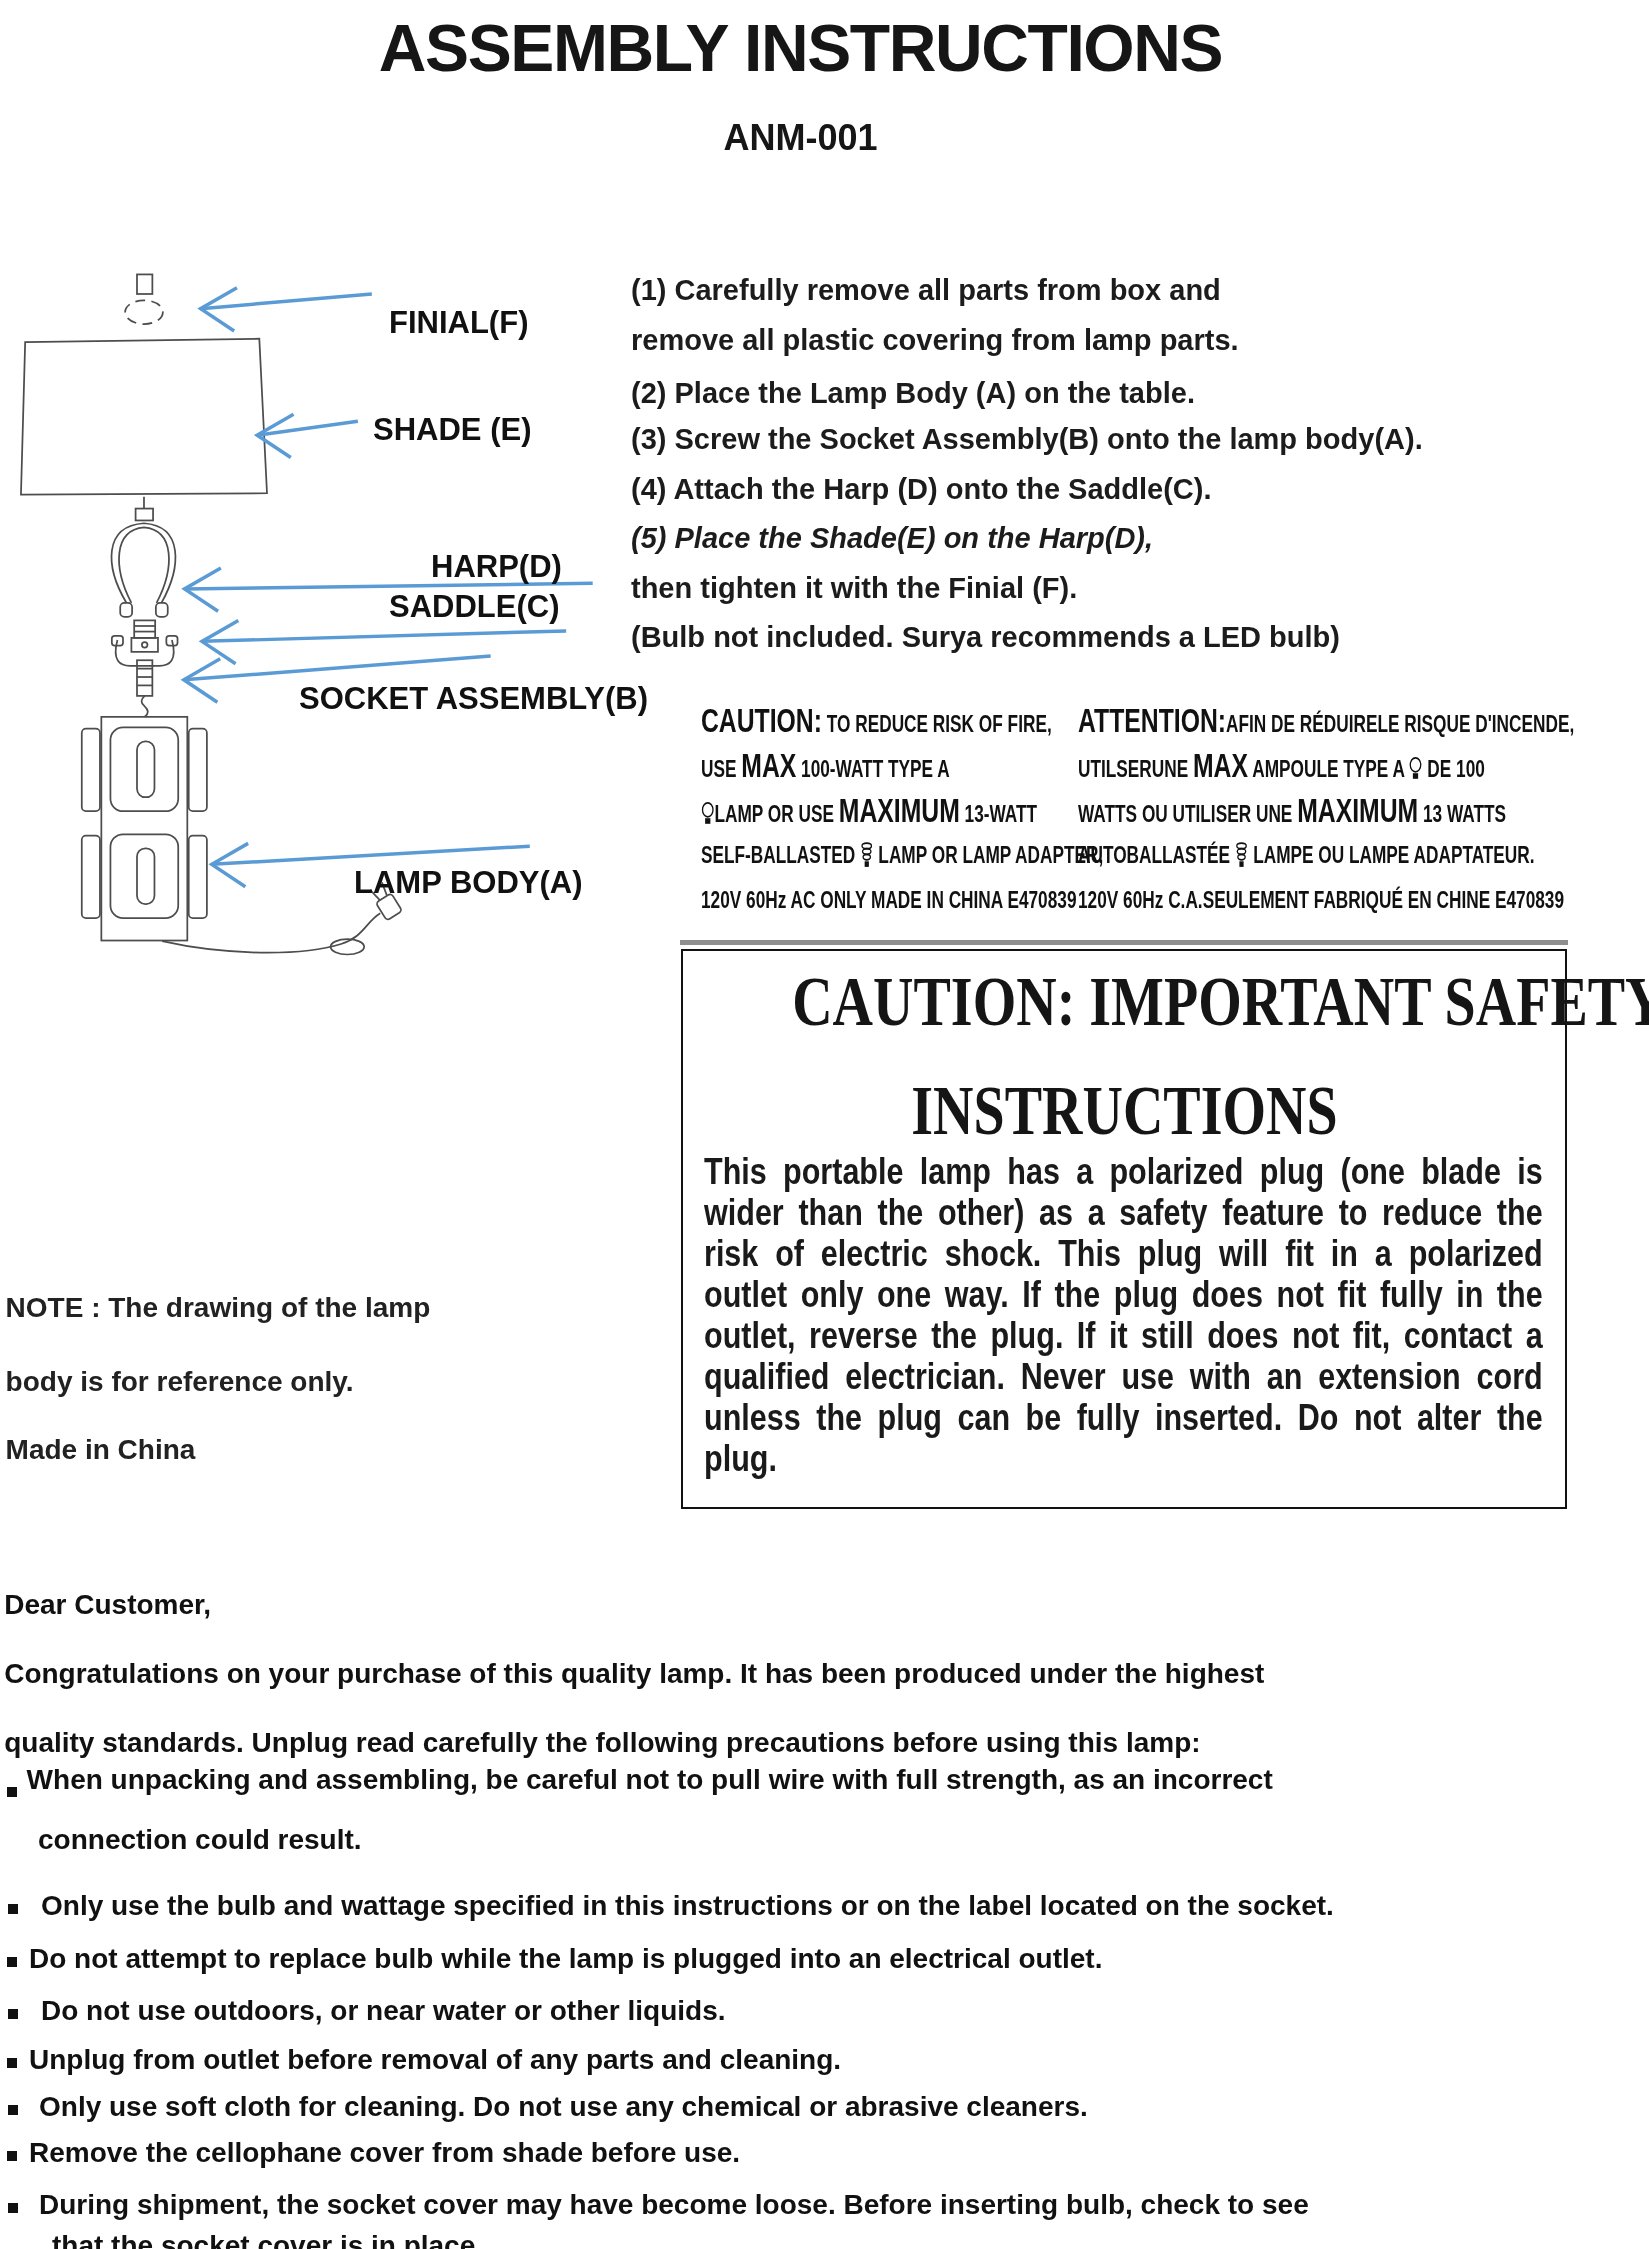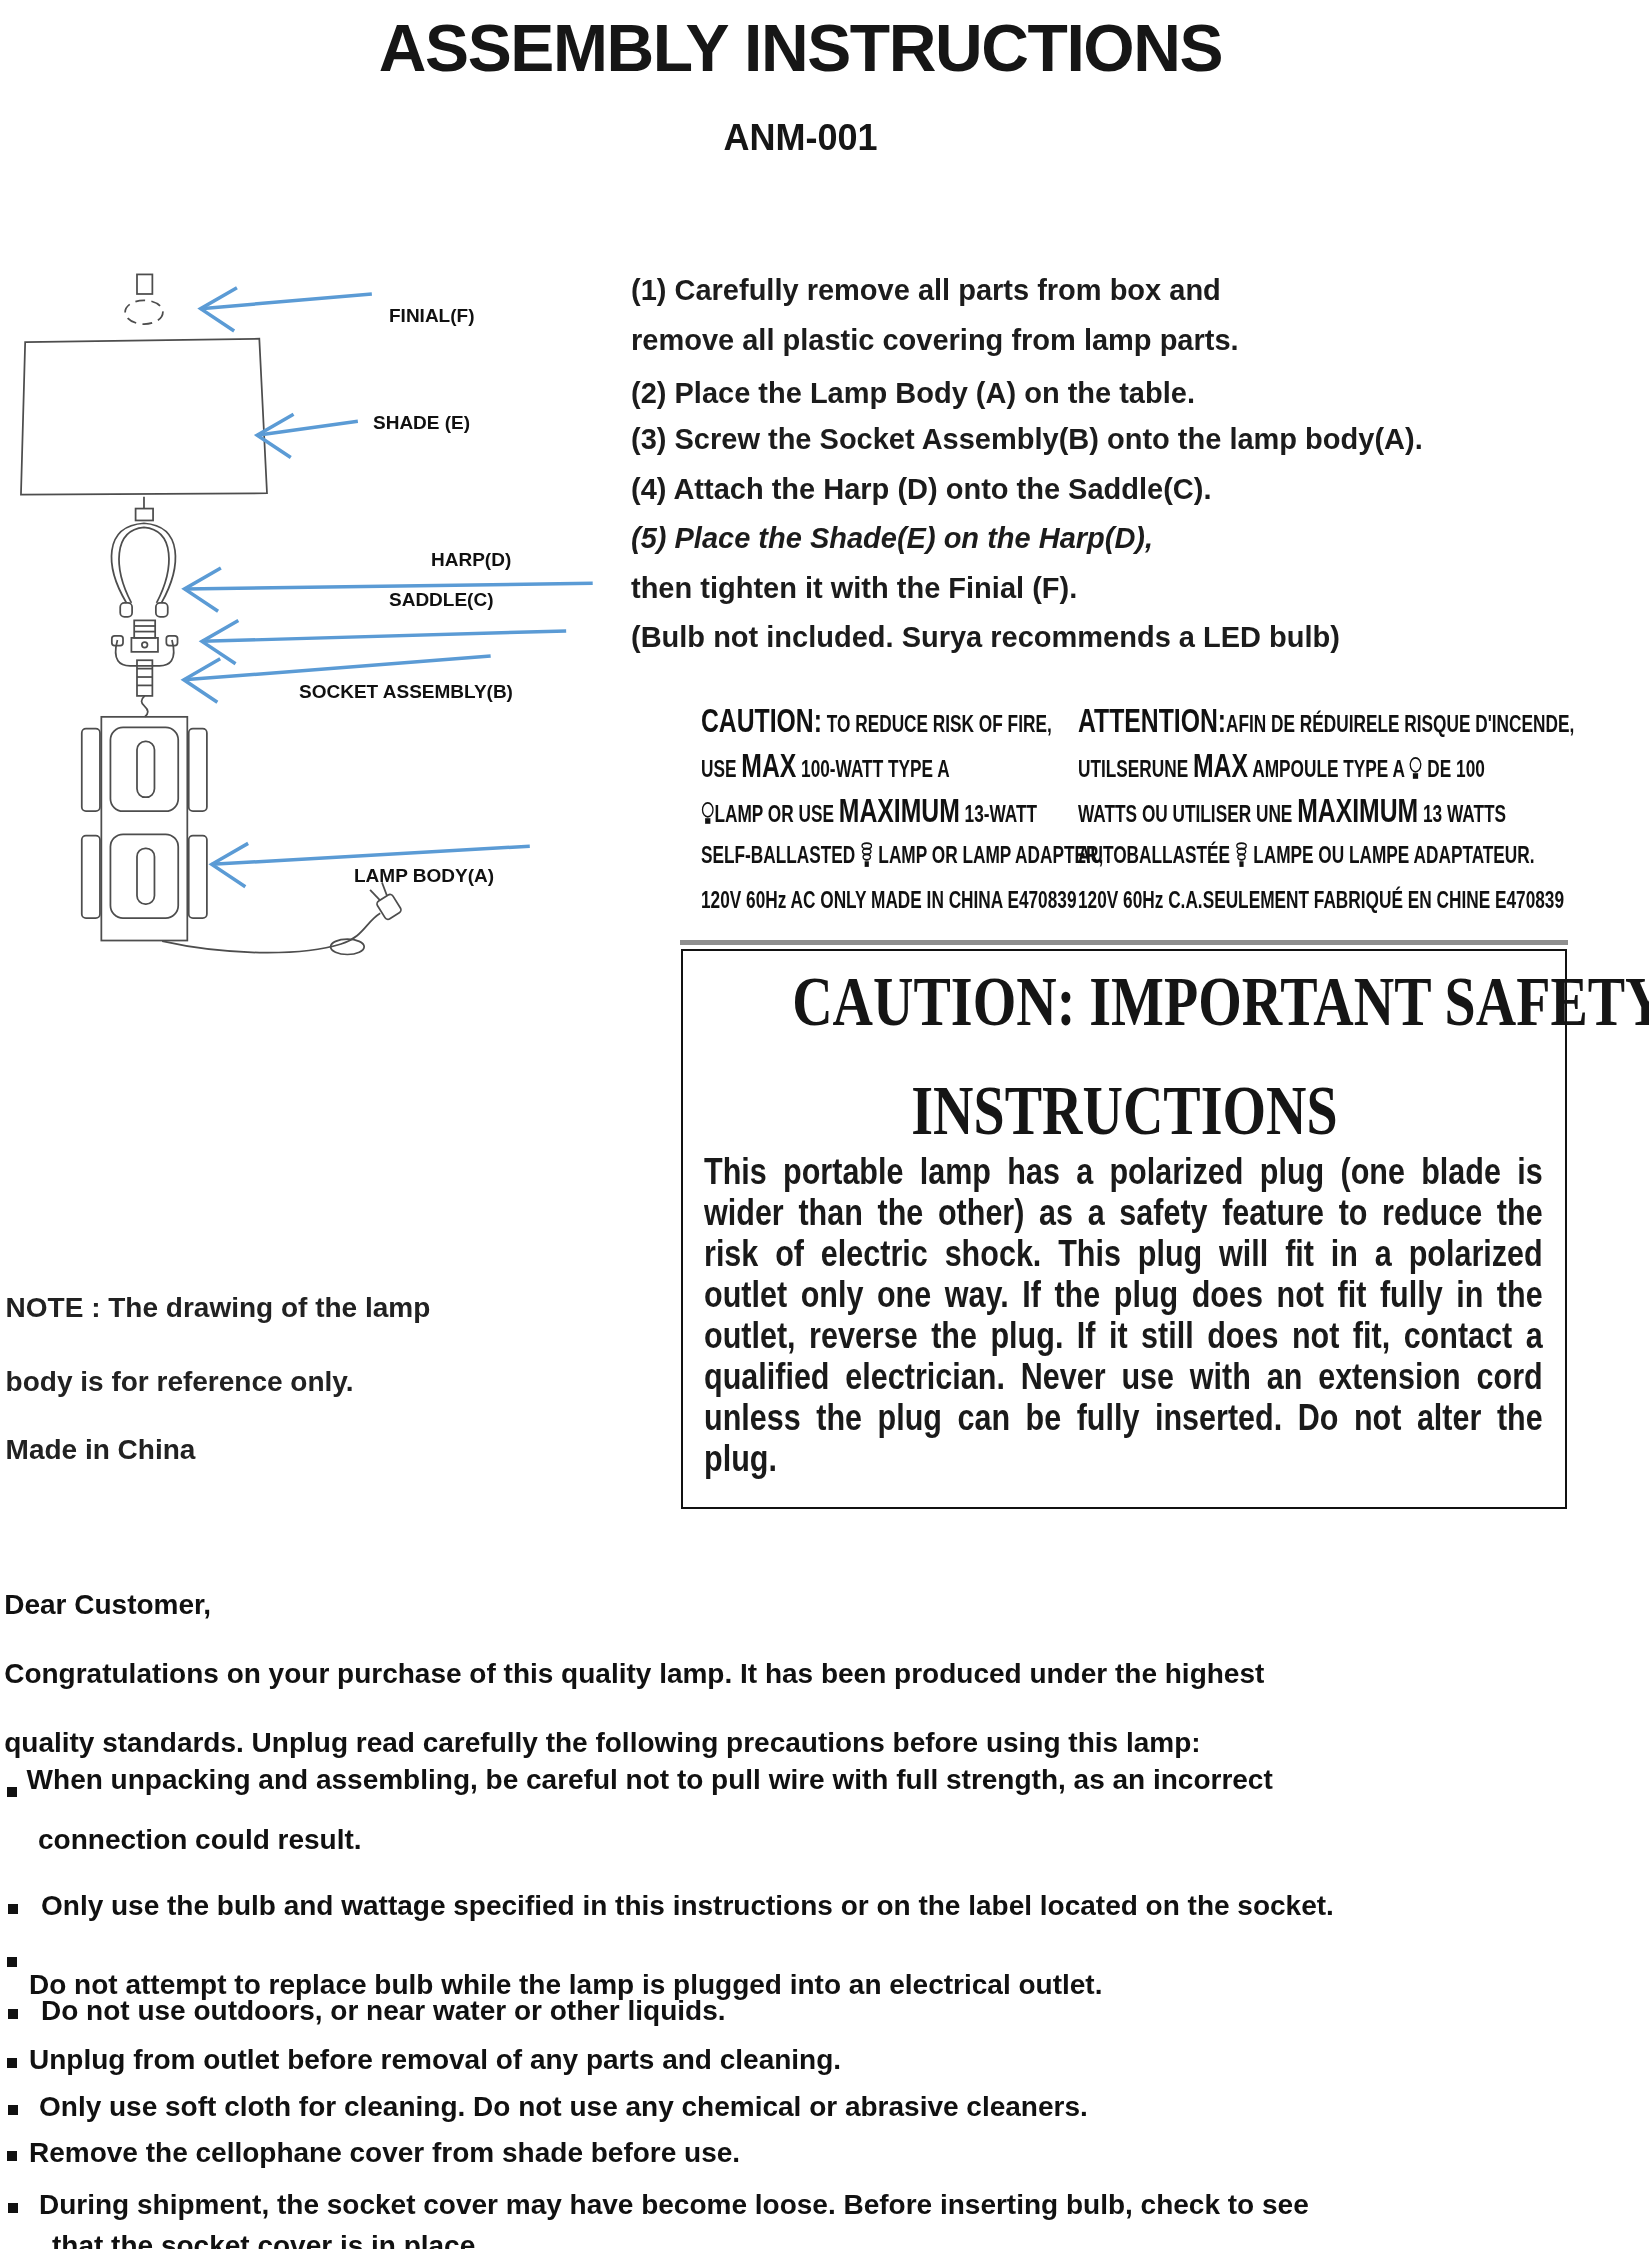--- a/index.html
+++ b/index.html
@@ -1,21 +1,21 @@
 <!DOCTYPE html>
 <html style="font-size:11.2px"><head>
 <meta charset="utf-8">
 <style>
   html,body{margin:0;padding:0;background:#ffffff;}
   .page{position:relative;width:1650px;height:2250px;background:#fff;overflow:hidden;
         font-family:"Liberation Sans",sans-serif;color:#161616;}
   .abs{position:absolute;}
   .page-title{top:9.8px;left:0;width:1601px;text-align:center;font-size:66px;font-weight:bold;letter-spacing:-1.4px;white-space:nowrap;}
   .model-no{top:117px;left:0;width:1601px;text-align:center;font-size:36px;font-weight:bold;}
-  .dlabel{font-size:19px;font-weight:bold;white-space:nowrap;color:#111;}
+  .dlabel{font-size:31px;font-weight:bold;white-space:nowrap;color:#111;}
   #diagram-svg{left:0;top:252px;}
   #steps-list{left:631px;top:274px;width:979px;height:419px;}
   .step-line{position:absolute;left:0;font-size:29px;font-weight:bold;white-space:nowrap;color:#1c1c1c;}
   .caution-col{top:698px;}
   #caution-en{left:701px;width:381px;}
   #caution-fr{left:1078px;width:447px;}
   .caution-line{line-height:45px;height:45px;white-space:nowrap;transform:scaleX(0.75);transform-origin:left center;font-weight:bold;font-size:23px;color:#111;}
   .cbig{font-size:33px;}
   .cicon{display:inline-block;height:28px;width:18px;vertical-align:-6.3px;}
   .safety-box{left:681px;top:949px;width:882px;height:556px;border:2.8px solid #111;}
@@ -182,21 +182,21 @@
   <div class="abs cust-line" style="left:4.2px;top:1658px;">Congratulations on your purchase of this quality lamp. It has been produced under the highest</div>
   <div class="abs cust-line" style="left:4.2px;top:1727px;">quality standards. Unplug read carefully the following precautions before using this lamp:</div>
 
   <div class="abs" id="precautions" style="left:0;top:0;width:1650px;height:2250px;">
       <span class="sq" style="left: 7px; top: 1787px;"></span>
       <div class="prec-text" style="left: 26.6px; top: 1764px;">When unpacking and assembling, be careful not to pull wire with full strength, as an incorrect</div>
       <div class="prec-text" style="left: 38px; top: 1824px;">connection could result.</div>
       <span class="sq" style="left: 8.4px; top: 1904px;"></span>
       <div class="prec-text" style="left: 41px; top: 1890px;">Only use the bulb and wattage specified in this instructions or on the label located on the socket.</div>
       <span class="sq" style="left: 7px; top: 1957px;"></span>
-      <div class="prec-text" style="left: 29px; top: 1943px; margin-top: 26px;">Do not attempt to replace bulb while the lamp is plugged into an electrical outlet.</div>
+      <div class="prec-text" style="left: 29px; top: 1943px;">Do not attempt to replace bulb while the lamp is plugged into an electrical outlet.</div>
       <span class="sq" style="left: 8.4px; top: 2009px;"></span>
       <div class="prec-text" style="left: 41px; top: 1995px; text-align: right;">Do not use outdoors, or near water or other liquids.</div>
       <span class="sq" style="left: 7px; top: 2058px;"></span>
       <div class="prec-text" style="left: 29px; top: 2044px;">Unplug from outlet before removal of any parts and cleaning.</div>
       <span class="sq" style="left: 8.4px; top: 2105px;"></span>
       <div class="prec-text" style="left: 39px; top: 2091px;">Only use soft cloth for cleaning. Do not use any chemical or abrasive cleaners.</div>
       <span class="sq" style="left: 7px; top: 2151px;"></span>
       <div class="prec-text" style="left: 29px; top: 2137px;">Remove the cellophane cover from shade before use.</div>
       <span class="sq" style="left: 8.4px; top: 2203px;"></span>
       <div class="prec-text" style="left: 39px; top: 2189px;">During shipment, the socket cover may have become loose. Before inserting bulb, check to see</div>

